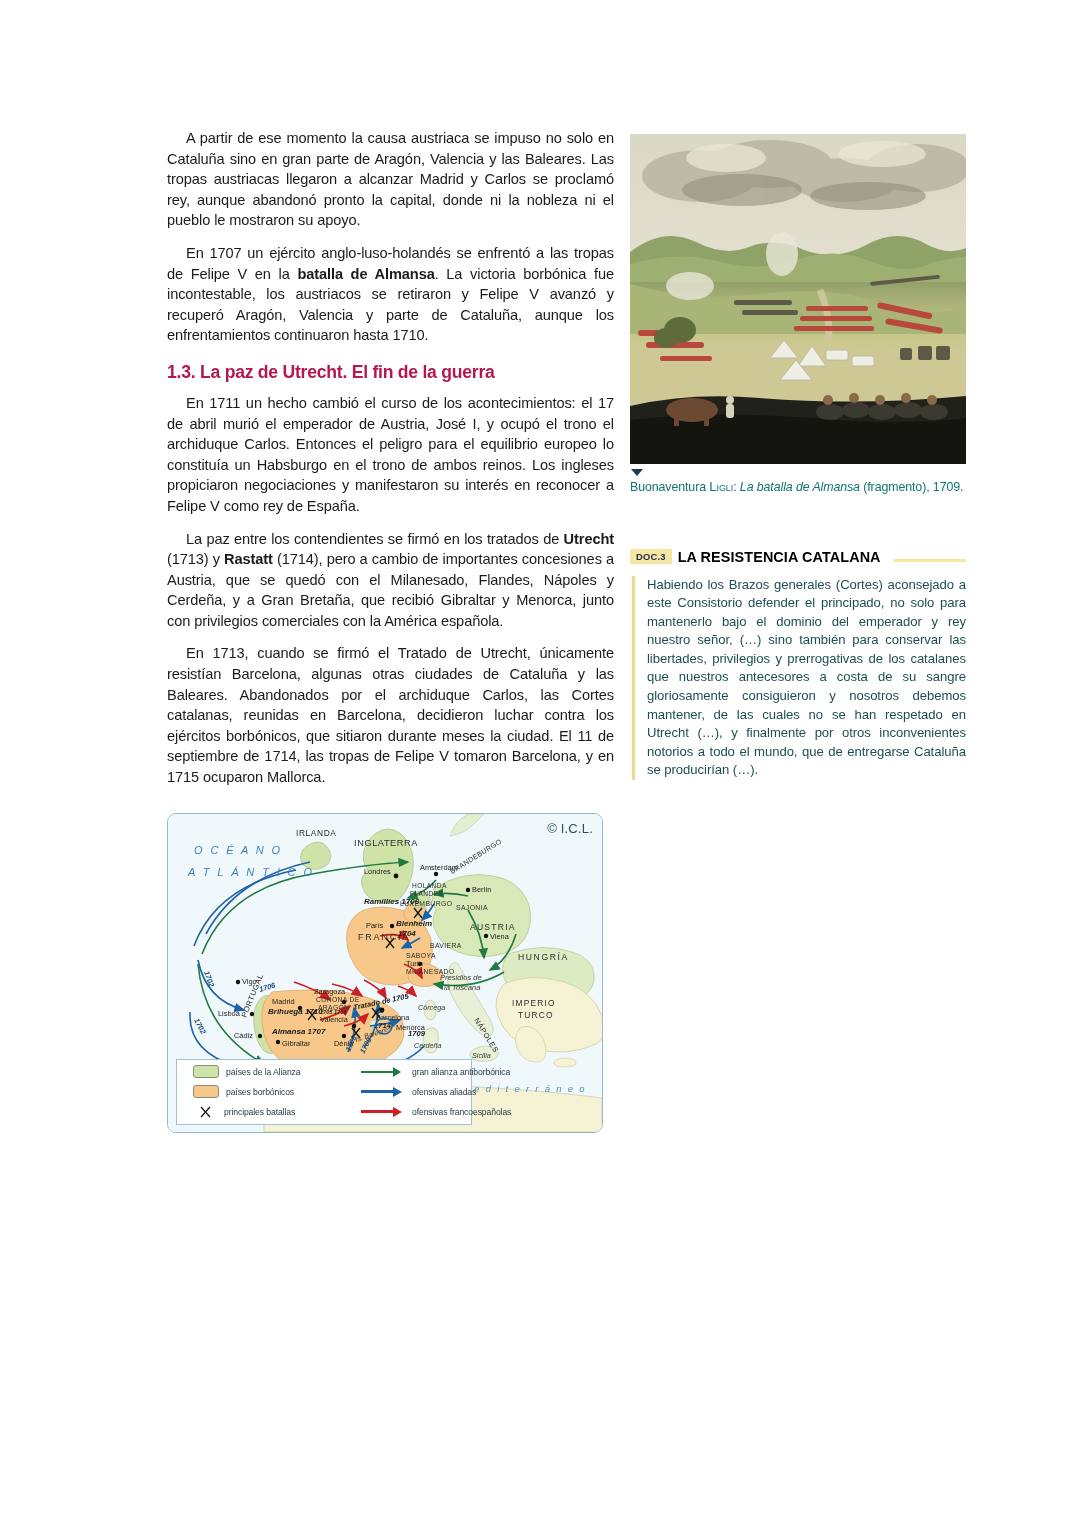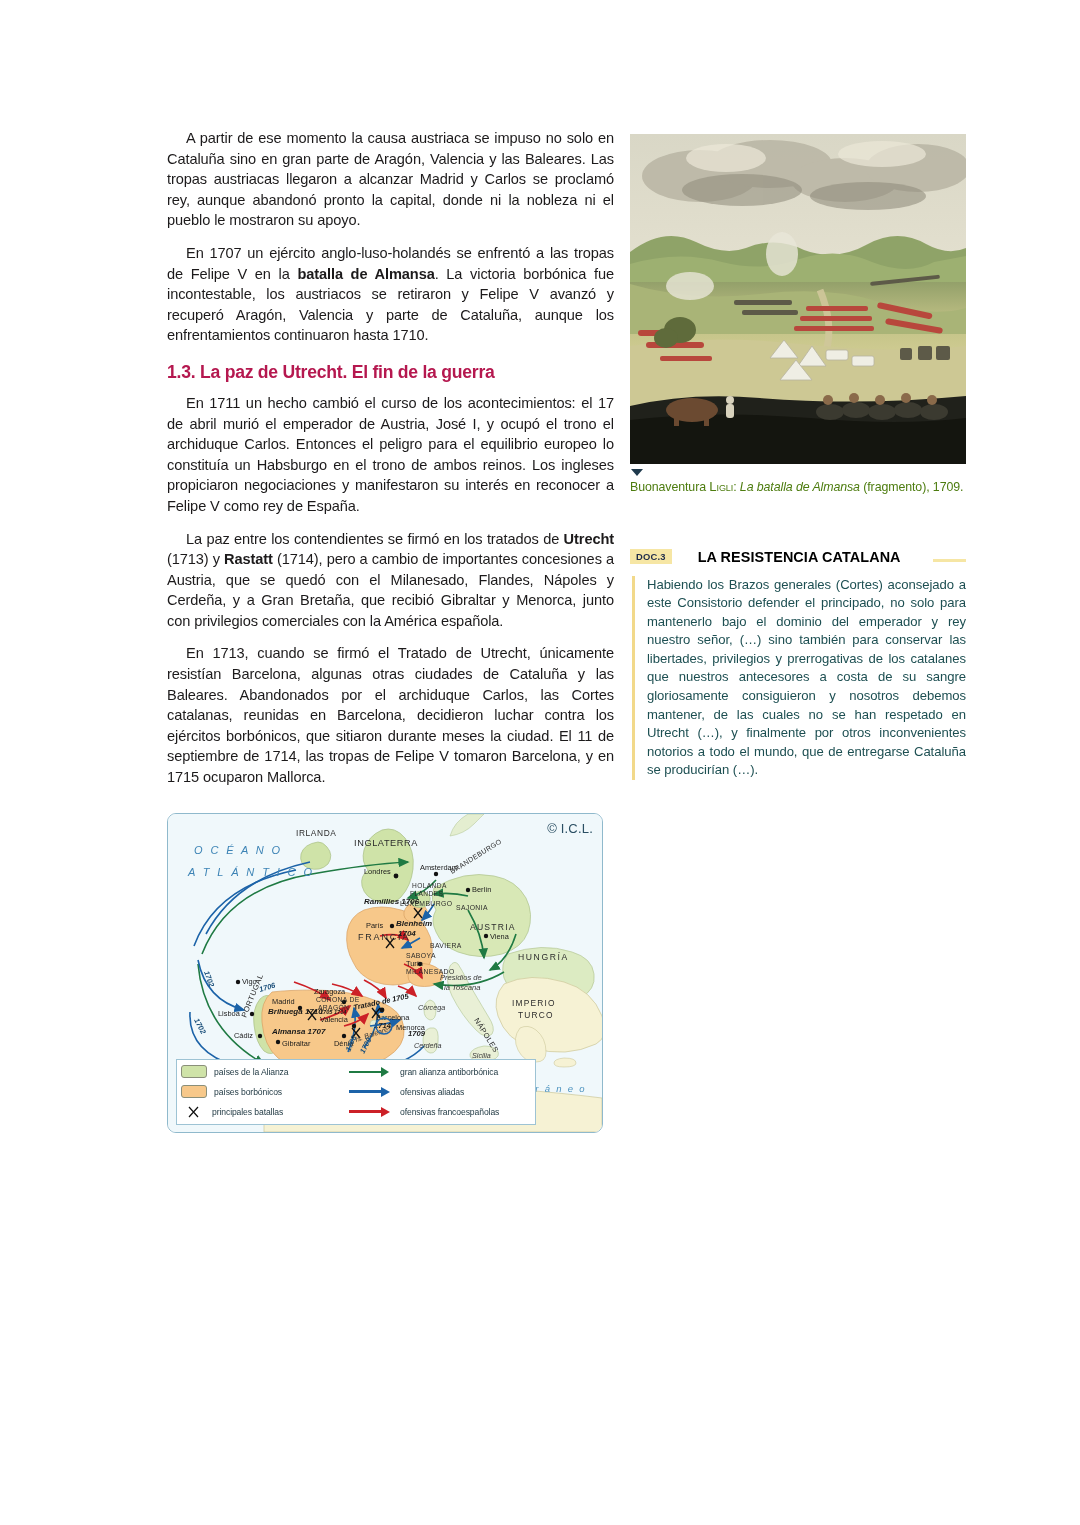--- a/index.html
+++ b/index.html
@@ -31,21 +31,21 @@
   h2.section-heading{
     margin:16px 0 10px 0;
     font-size:17.6px;
     line-height:21px;
     font-weight:700;
     color:#b5184f;
     letter-spacing:-0.25px;
   }
 
   
-  .doc-head{display:flex;align-items:center;gap:26px;position:relative;}
+  .doc-head{display:flex;align-items:center;gap:6px;position:relative;}
   .doc-badge{
     background:#f6e6a4;color:#1d2a4a;
     font-size:9.4px;font-weight:700;letter-spacing:0.2px;
     padding:2.5px 6px 2.5px 6px;line-height:1;
     display:inline-block;
   }
   .doc-title{
     color:#000000;font-size:14.4px;font-weight:700;letter-spacing:0.1px;
     white-space:nowrap;
   }
@@ -56,21 +56,21 @@
   
   .painting-wrap{position:relative;width:336px;}
   .painting{
     width:336px;height:330px;display:block;border:0;background:#cfd2c4;
   }
   .caption-marker{
     width:0;height:0;border-left:6px solid transparent;border-right:6px solid transparent;
     border-top:7px solid #1f3a4d;margin:5px 0 3px 1px;
   }
   .caption{
-    font-size:12.4px;line-height:16.5px;color:#4d7c0f;letter-spacing:-0.1px;
+    font-size:12.4px;line-height:16.5px;color:#0f766e;letter-spacing:-0.1px;
   }
   .caption .sc{font-variant:small-caps;font-size:13.2px;}
   .caption i{font-style:italic;}
 
   
   .doc3{margin-top:53px;}
   .quote-block{
     margin-top:11px;padding-left:17px;position:relative;
   }
   .quote-bar{
@@ -89,24 +89,24 @@
   
   .doc4{margin-top:25px;}
   .map-frame{
     margin-top:8px;width:434px;height:318px;position:relative;
     background:#f2f9fb;border:1.5px solid #8fb9cc;border-radius:9px;overflow:hidden;
   }
   .map-frame svg{display:block;}
 
   
   .legend{
-    position:absolute;left:8px;bottom:7px;width:360px;height:66px;
+    position:absolute;left:8px;bottom:7px;width:296px;height:66px;
     background:#ffffff;border:1px solid #9dc3d4;
     display:grid;grid-template-columns:168px 176px;align-content:center;
-    padding:3px 4px;box-sizing:border-box;
+    padding:3px 16px;box-sizing:border-box;
   }
   .lg-item{display:flex;align-items:center;gap:7px;height:20px;}
   .lg-swatch{width:24px;height:11px;border-radius:3px;border:1px solid #8a8f7a;}
   .lg-label{font-size:8.6px;color:#1d3640;letter-spacing:-0.1px;white-space:nowrap;}
   .lg-arrow{width:44px;height:10px;position:relative;}
   .lg-arrow i{position:absolute;left:0;top:4px;width:34px;height:2px;display:block;}
   .lg-arrow b{
     position:absolute;left:32px;top:0;width:0;height:0;
     border-top:5px solid transparent;border-bottom:5px solid transparent;
   }

